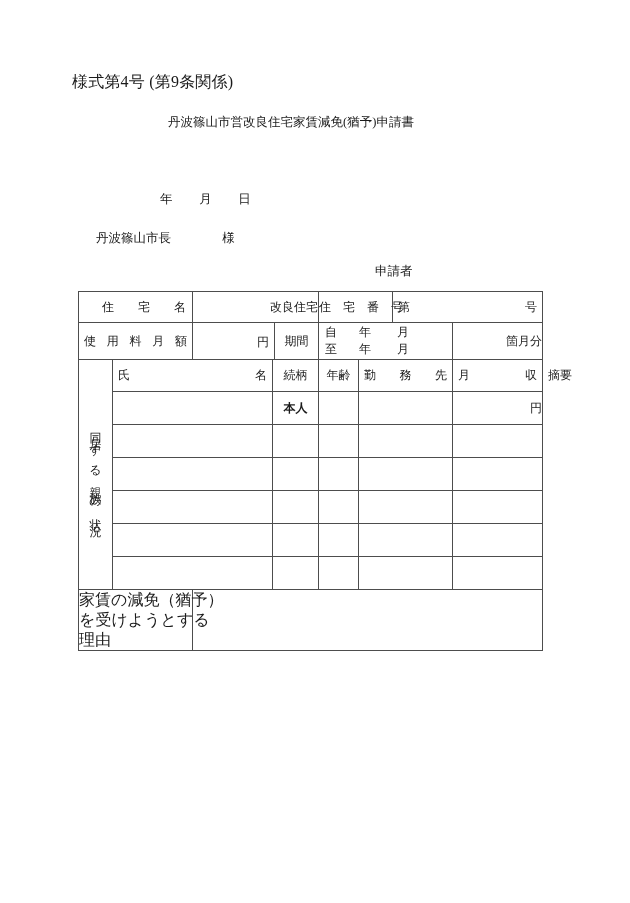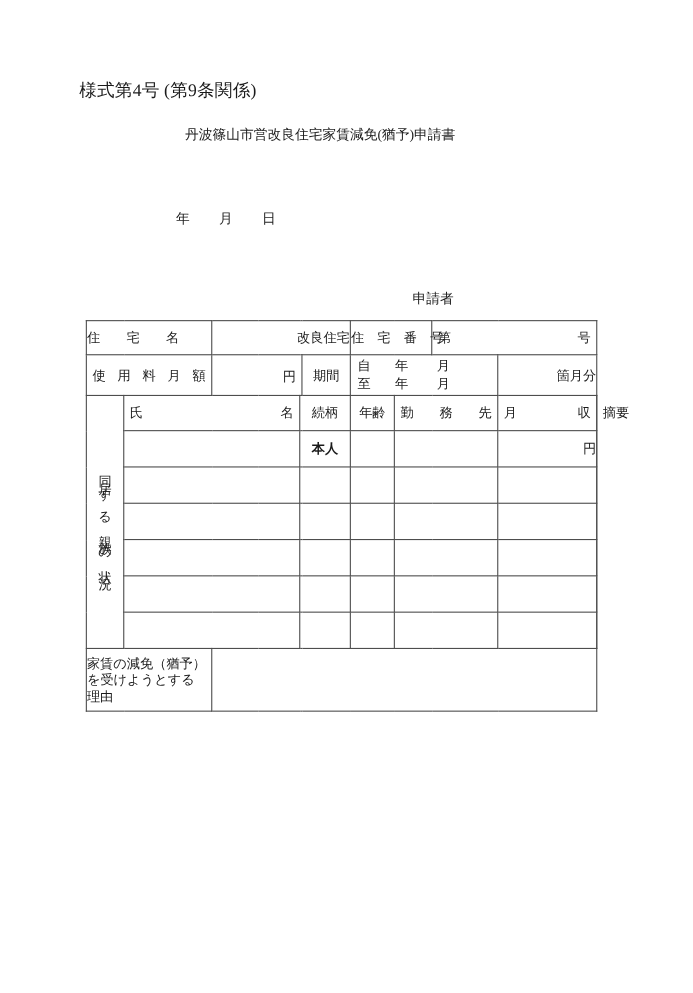--- a/index.html
+++ b/index.html
@@ -86,21 +86,21 @@
   }
   .form-table td {
     border: 1px solid #4d4d4d;
     padding: 0;
     vertical-align: middle;
     line-height: 1.25;
   }
 
   
   .lbl-center {
-    text-align: left;
+    text-align: right;
     letter-spacing: 6px;
     padding-left: 6px;
     white-space: nowrap;
     margin-top: 24px;
   }
   .lbl-spread {
     display: flex;
     justify-content: space-between;
     padding: 0 5px;
     white-space: nowrap;
@@ -161,21 +161,21 @@
   }
   .period-row .p-a { width: 34px; }
   .period-row .p-y { width: 38px; }
   .period-row .p-m { width: 30px; }
 
   .reason-label {
     padding: 4px 4px 4px 5px;
     text-align: left;
     line-height: 1.42;
     vertical-align: top;
-    font-size: 12px;
+    font-size: 16px;
   }
   .reason-label div { white-space: nowrap; }
 
   .yen-top {
     text-align: right;
     padding-right: 5px;
     vertical-align: top;
     padding-top: 2px;
     white-space: nowrap;
   }
@@ -189,20 +189,24 @@
 
   <div class="doc-title">丹波篠山市営改良住宅家賃減免(猶予)申請書</div>
 
 
   <div class="date-line">
     <span class="g">年</span>
     <span class="g">月</span>
     <span>日</span>
   </div>
 
+  <div class="addressee">
+    <span>丹波篠山市長</span>
+    <span class="sama">様</span>
+  </div>
 
   <div class="applicant">申請者</div>
 
   <table class="form-table">
     <colgroup>
       <col style="width:34px">
       <col style="width:80px">
       <col style="width:42px">
       <col style="width:38px">
       <col style="width:2px">

